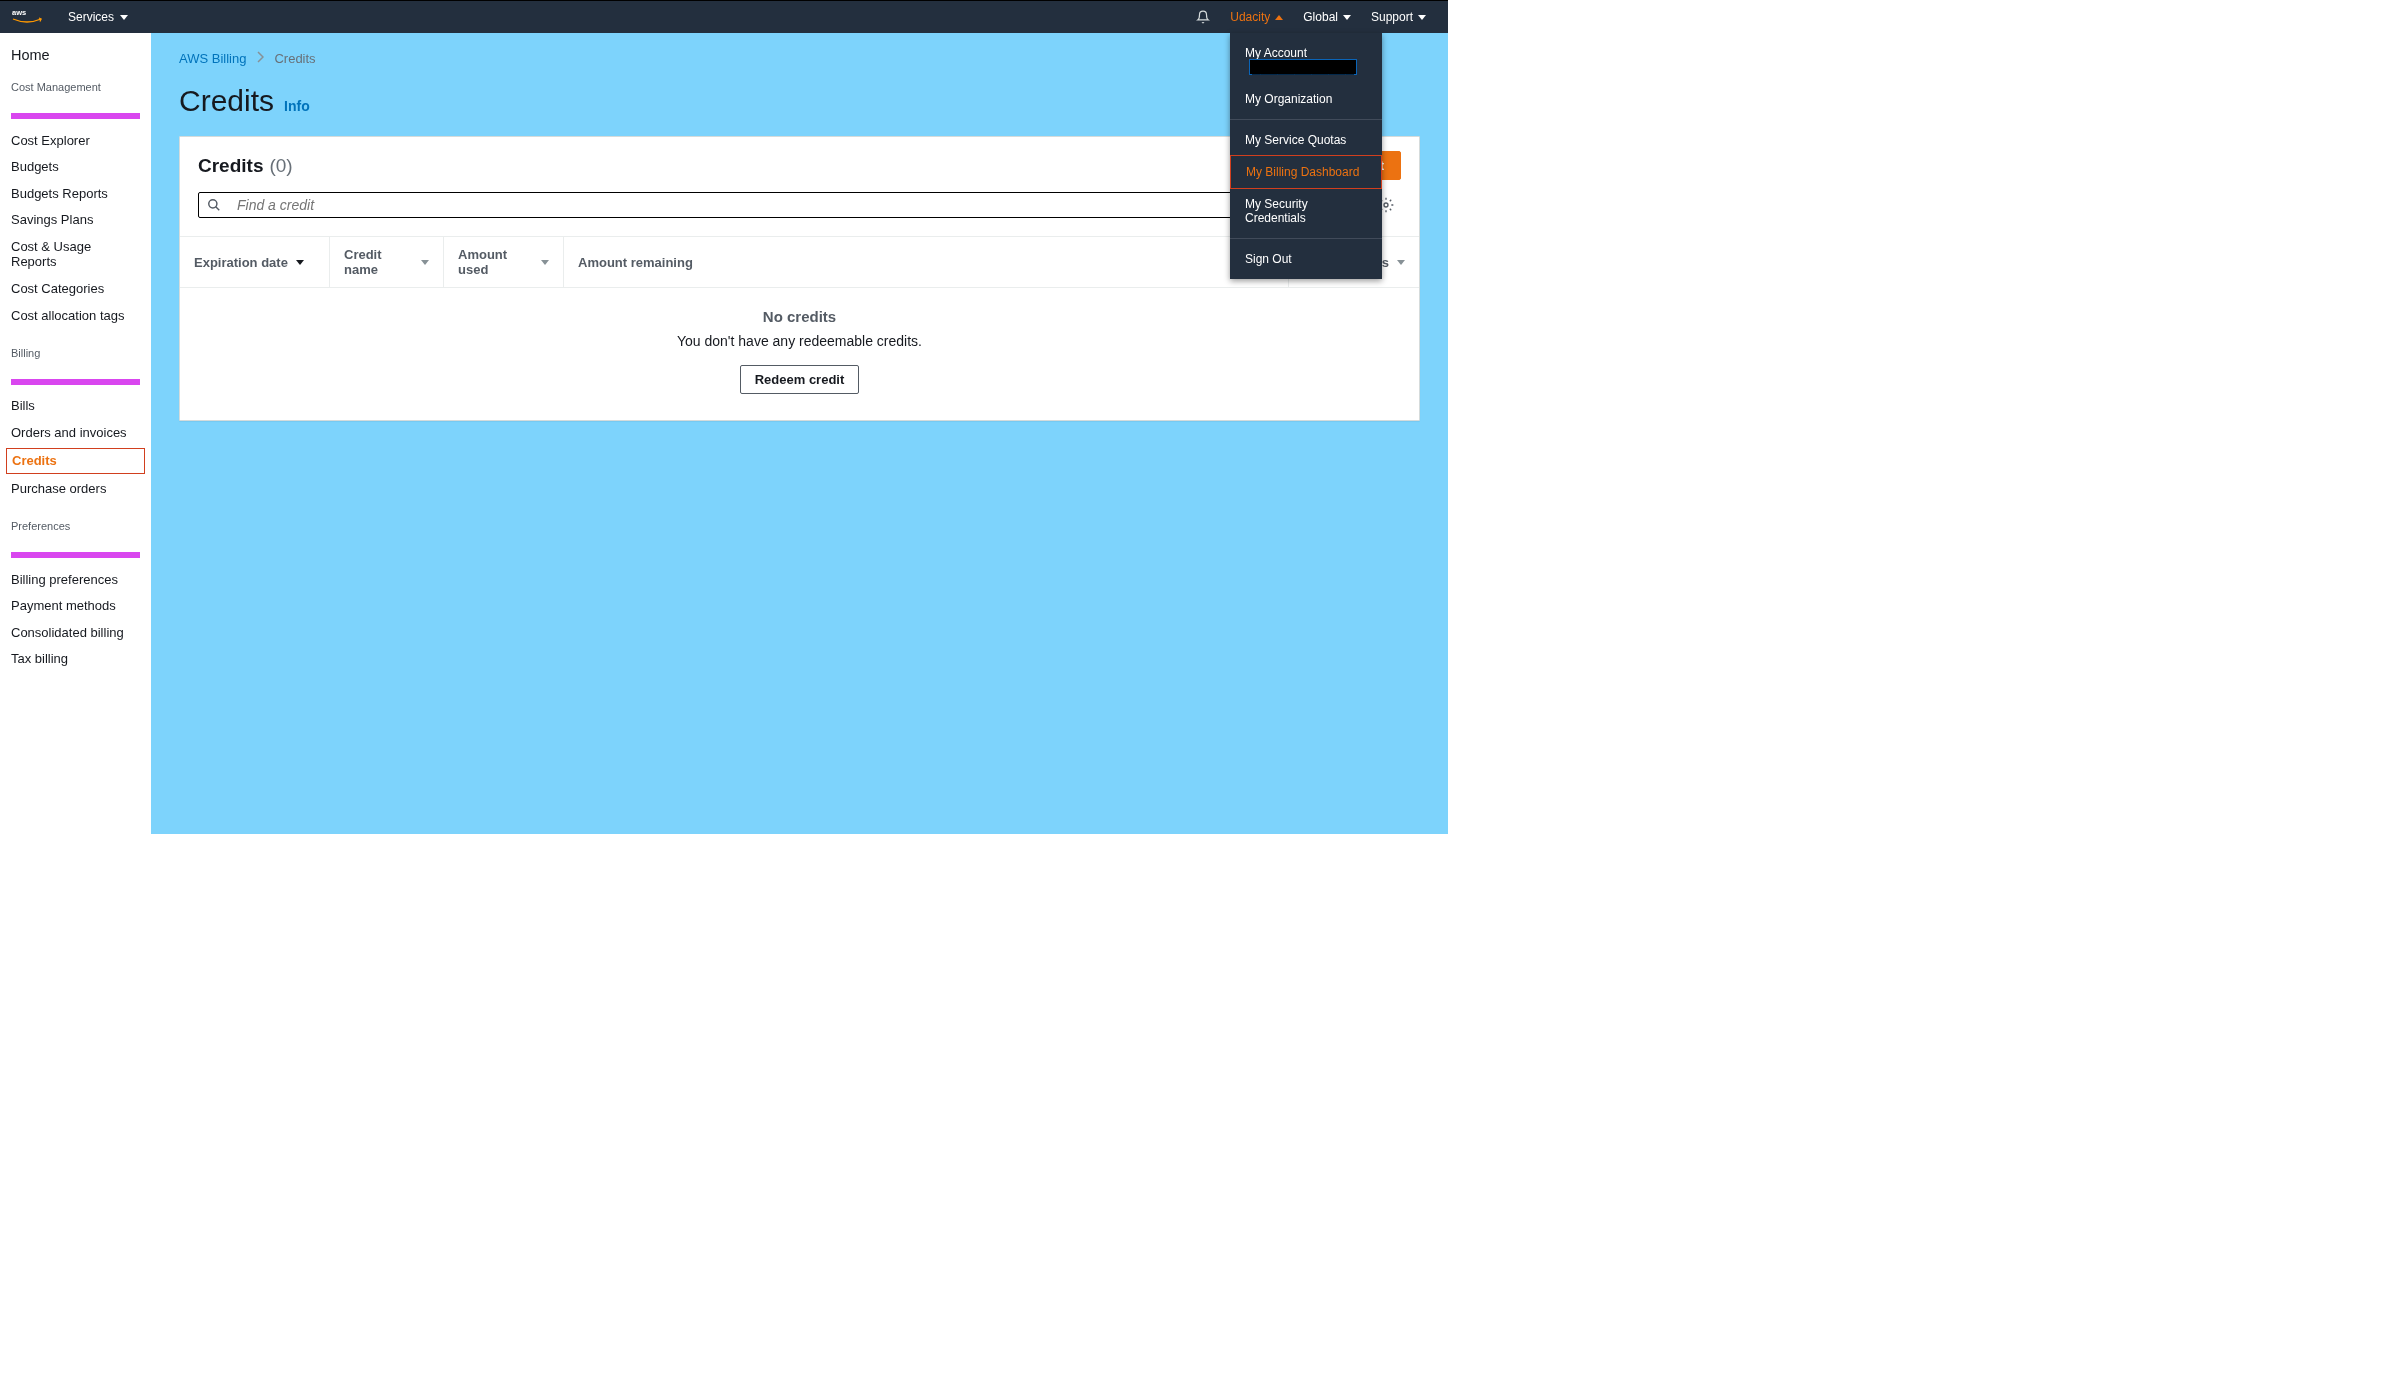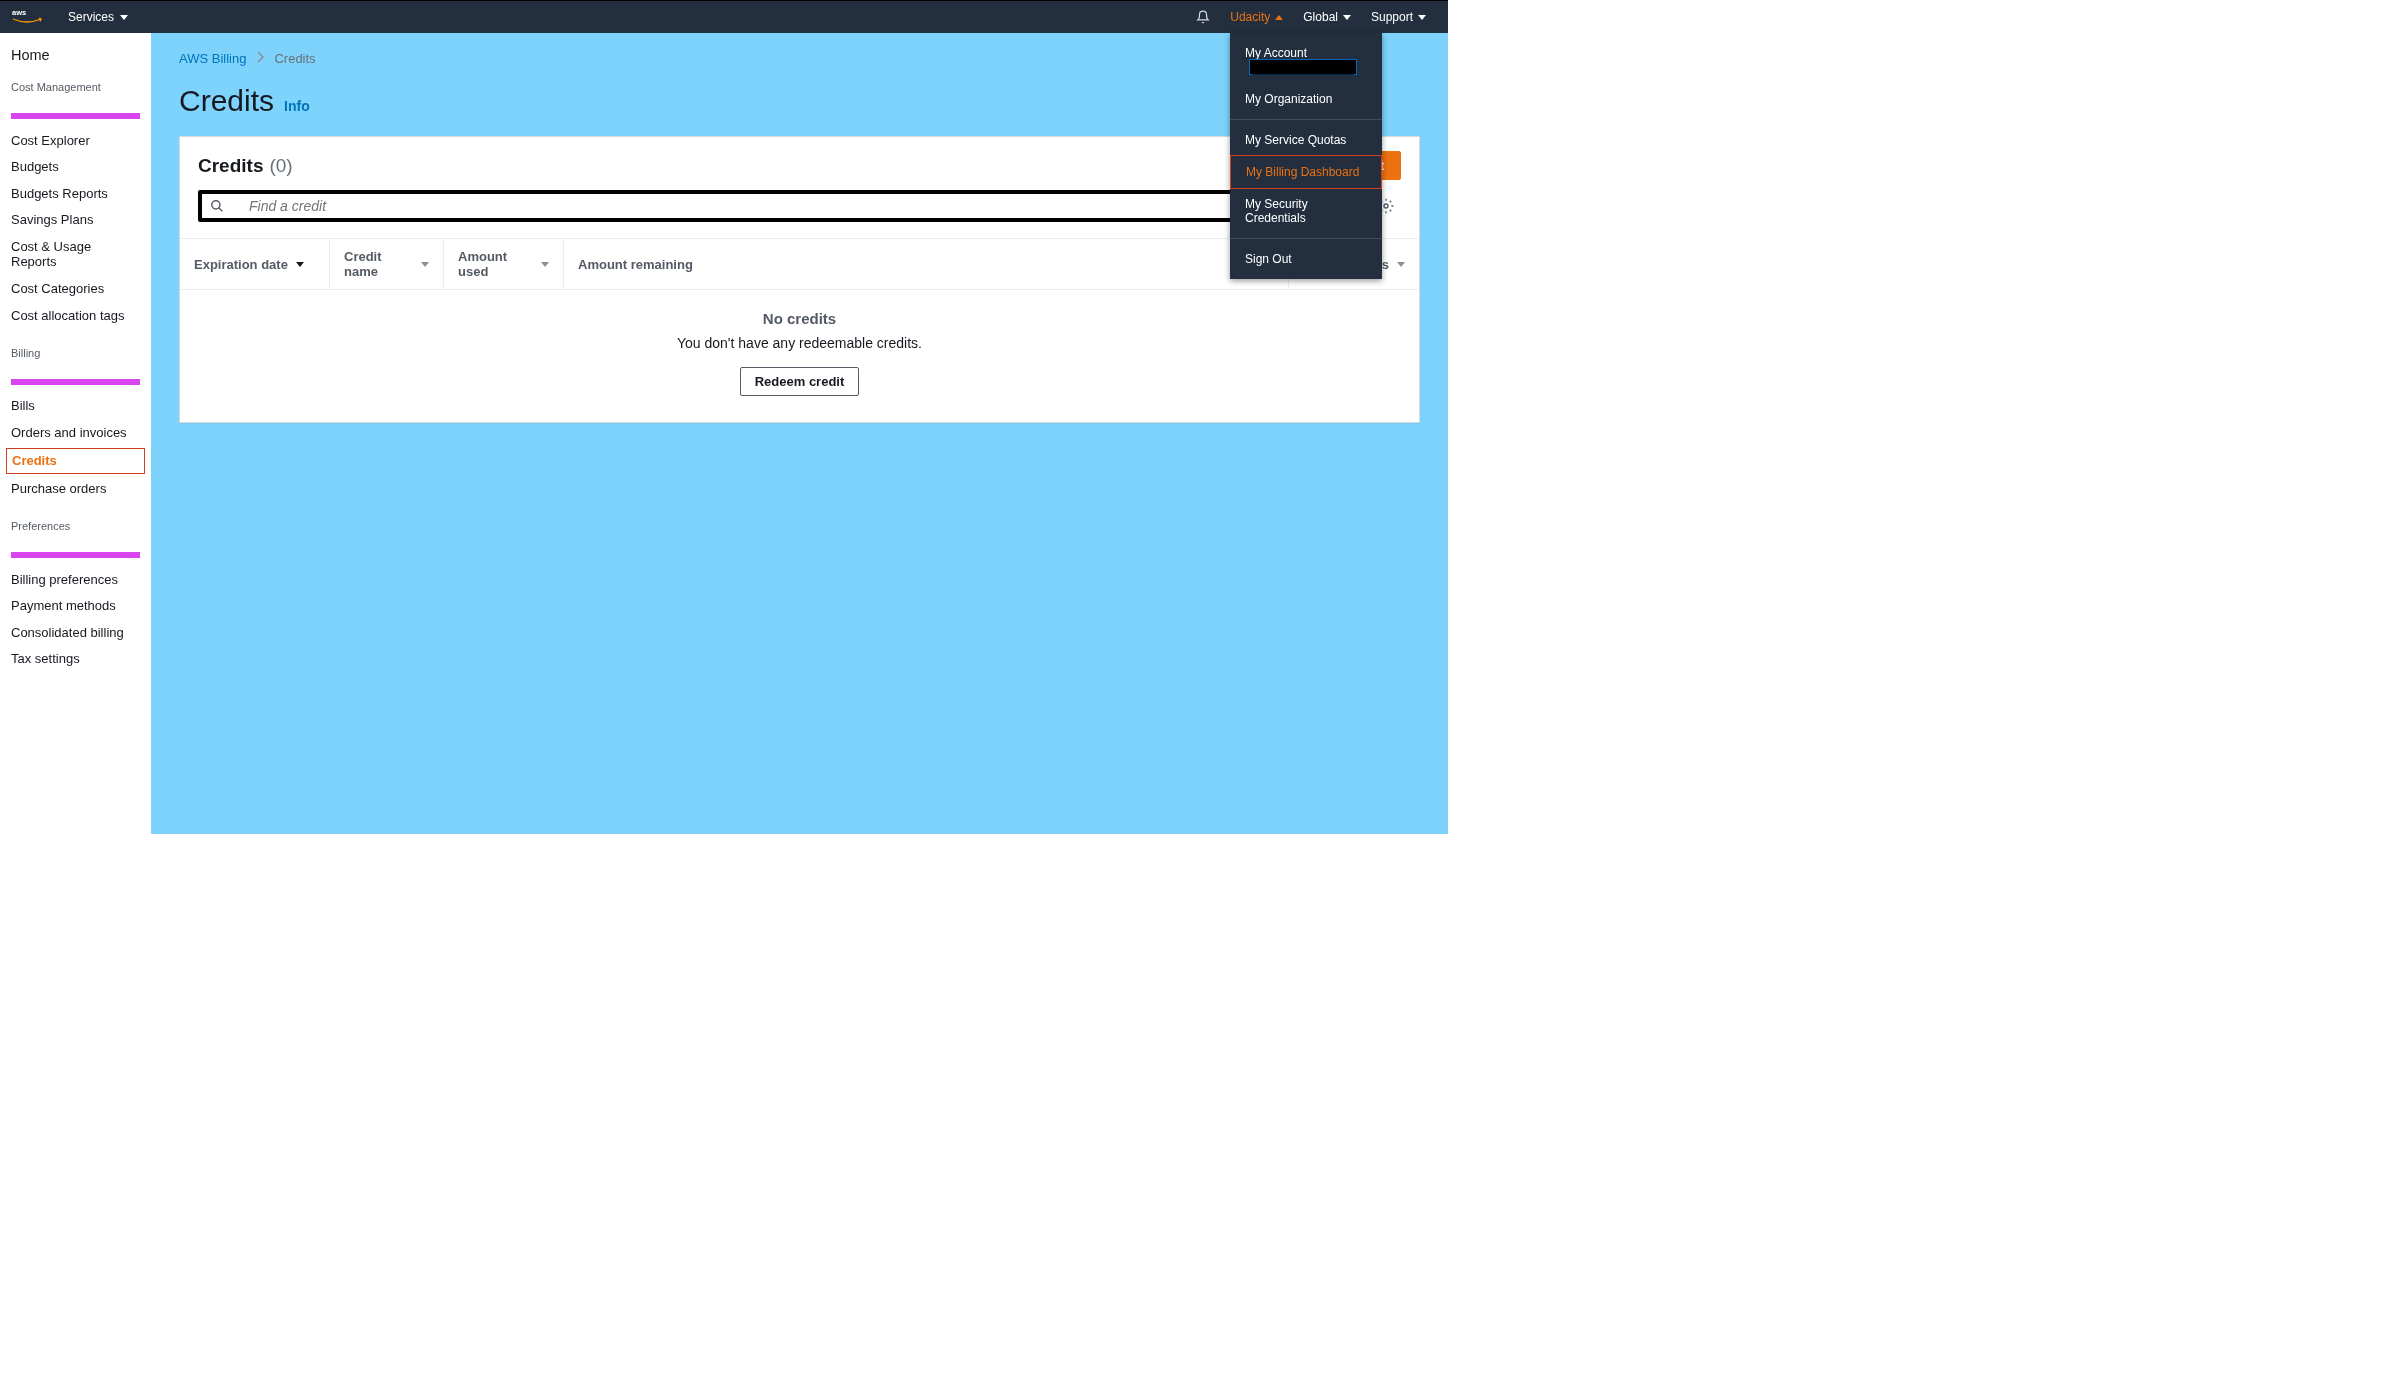--- a/index.html
+++ b/index.html
@@ -74,22 +74,22 @@
     .panel-header h2 { font-size: 19px; font-weight: 700; color:#16191f;}
     .panel-header .count { font-size: 19px; color:#687078; font-weight: 500;}
     .redeem-btn {
       background: #ec7211; color:#fff; border:1px solid #ec7211;
       padding: 6px 16px; font-size:13px; font-weight:600;
       cursor:pointer; border-radius:2px;
     }
     .search-row { padding: 0 18px 0px; display:flex; align-items:center; gap:10px; }
     .search-box {
       flex:1; display:flex; align-items:center;
-      border:4px solid #000000; border-radius:2px;
-      padding: 4px 8px; gap:25px;
+      border:1px solid #000000; border-radius:2px;
+      padding: 4px 8px; gap:16px;
     }
     .search-box input { border:none; outline:none; flex:1; font-size:14px; font-style:italic; color:#687078;}
     .icon-btn { border:1px solid #aab7b8; background:#fff; width:30px; height:30px; display:flex; align-items:center; justify-content:center; cursor:pointer; border-radius:2px;}
     .icon-btn.noborder { border:none; }
     
     .table-head {
       display:flex;
       border-top: 1px solid #eaeded;
       border-bottom: 1px solid #eaeded;
       color:#545b64;
@@ -223,21 +223,21 @@
       <div class="link">Orders and invoices</div>
       <div class="link active active-box">Credits</div>
       <div class="link">Purchase orders</div>
     </div>
 
     <div class="section">
       <div class="section-title">Preferences</div>
       <div class="link">Billing preferences</div>
       <div class="link">Payment methods</div>
       <div class="link">Consolidated billing</div>
-      <div class="link">Tax settings</div>
+      <div class="link">Tax billing</div>
     </div>
   </div>
 
   <div class="main">
     <div class="main-inner">
       <div class="breadcrumb">
         <span class="bc-link">AWS Billing</span>
         <span class="bc-sep">
           <svg width="8" height="12" viewBox="0 0 8 12">
               <path d="M2 1 L7 6 L2 11" fill="none" stroke="#879196" stroke-width="1.5"></path>

